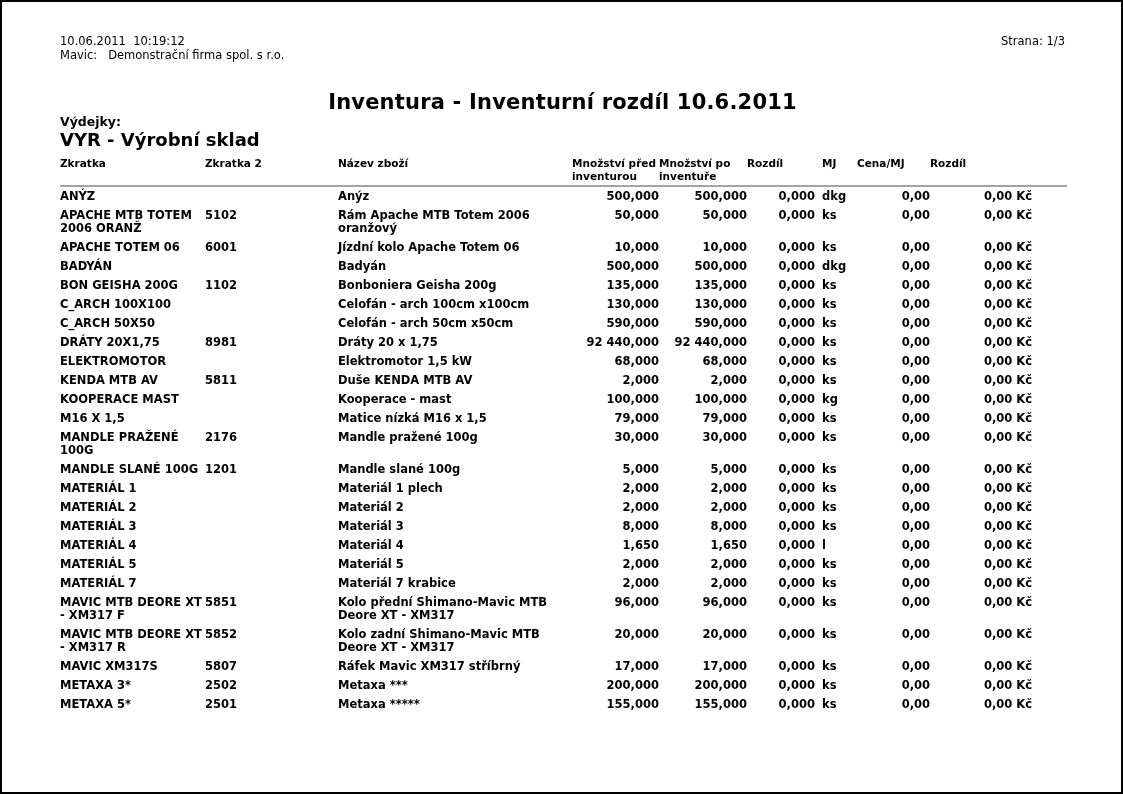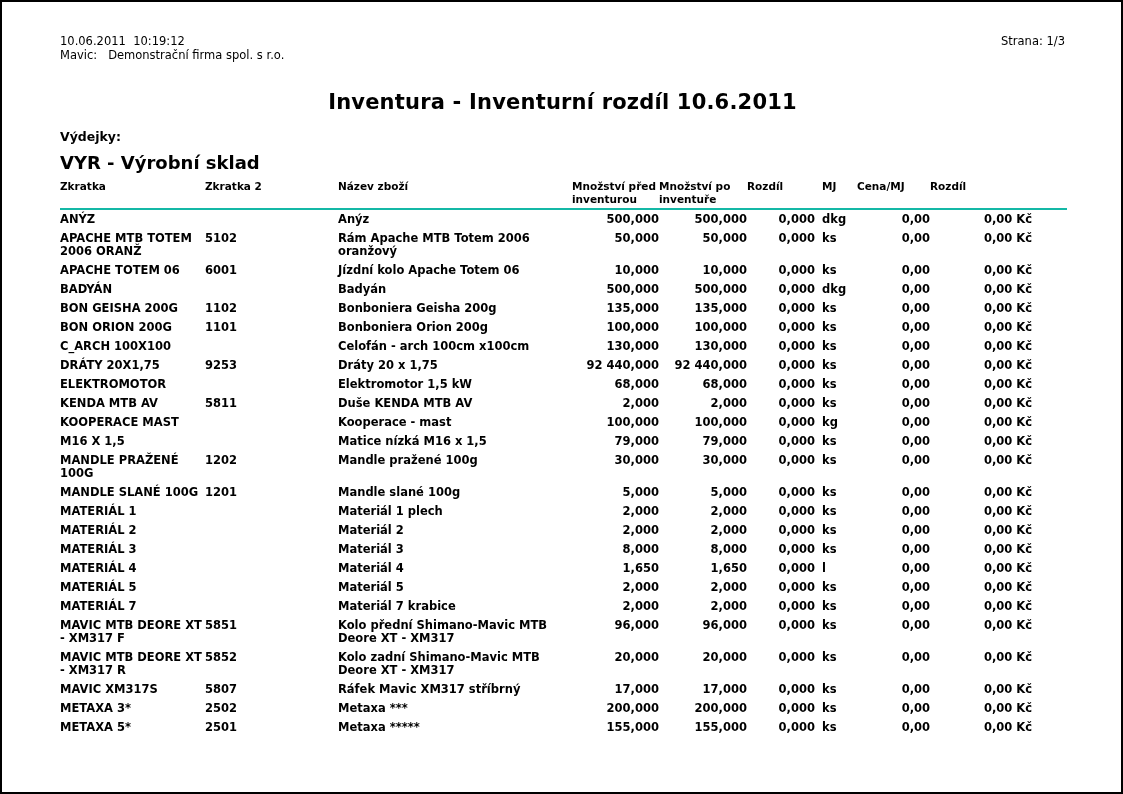--- a/index.html
+++ b/index.html
@@ -17,29 +17,29 @@
   .meta-left  { font-size: 11.5px; line-height: 14px; }
   .meta-line  { white-space: pre; }
   .meta-firm  { white-space: pre; }
   .meta-right { font-size: 11.5px; line-height: 14px; }
   .report-title {
     text-align: center;
     font-size: 21px; font-weight: bold;
     margin-top: 28px;
     letter-spacing: 0.2px;
   }
-  .section-label { font-size: 12.5px; font-weight: bold; margin-top: 15px; }
-  .warehouse-title { font-size: 18px; font-weight: bold; margin-top: 8px; }
+  .section-label { font-size: 12.5px; font-weight: bold; }
+  .warehouse-title { font-size: 18px; font-weight: bold; }
   table.inv {
     width: 1007px;
     table-layout: fixed;
     border-collapse: collapse;
     margin-top: 7px;
   }
-  table.inv thead tr { border-bottom: 2px solid #14b8a6; }
+  table.inv thead tr { border-bottom: 2px solid #a3a3a3; }
   table.inv th {
     font-size: 10.5px; font-weight: bold;
     text-align: left; vertical-align: top;
     padding: 0 0 2px 0;
     line-height: 13px;
     white-space: pre-line;
   }
   table.inv th.num { }
   table.inv td {
     font-size: 11.5px; font-weight: bold;
@@ -148,44 +148,44 @@
           <td class="">1102</td>
           <td class="">Bonboniera Geisha 200g</td>
           <td class="num">135,000</td>
           <td class="num">135,000</td>
           <td class="num">0,000</td>
           <td class="col-mj-pad">ks</td>
           <td class="num">0,00</td>
           <td class="num col-kc-pad">0,00 Kč</td>
         </tr>
         <tr>
-          <td class="">BON ORION 200G</td>
-          <td class="">1101</td>
-          <td class="">Bonboniera Orion 200g</td>
-          <td class="num">100,000</td>
-          <td class="num">100,000</td>
-          <td class="num">0,000</td>
-          <td class="col-mj-pad">ks</td>
-          <td class="num">0,00</td>
-          <td class="num col-kc-pad">0,00 Kč</td>
-        </tr>
-        <tr>
           <td class="">C_ARCH 100X100</td>
           <td class=""></td>
           <td class="">Celofán - arch 100cm x100cm</td>
           <td class="num">130,000</td>
           <td class="num">130,000</td>
           <td class="num">0,000</td>
           <td class="col-mj-pad">ks</td>
           <td class="num">0,00</td>
           <td class="num col-kc-pad">0,00 Kč</td>
         </tr>
         <tr>
+          <td class="">C_ARCH 50X50</td>
+          <td class=""></td>
+          <td class="">Celofán - arch 50cm x50cm</td>
+          <td class="num">590,000</td>
+          <td class="num">590,000</td>
+          <td class="num">0,000</td>
+          <td class="col-mj-pad">ks</td>
+          <td class="num">0,00</td>
+          <td class="num col-kc-pad">0,00 Kč</td>
+        </tr>
+        <tr>
           <td class="">DRÁTY 20X1,75</td>
-          <td class="">9253</td>
+          <td class="">8981</td>
           <td class="">Dráty 20 x 1,75</td>
           <td class="num">92 440,000</td>
           <td class="num">92 440,000</td>
           <td class="num">0,000</td>
           <td class="col-mj-pad">ks</td>
           <td class="num">0,00</td>
           <td class="num col-kc-pad">0,00 Kč</td>
         </tr>
         <tr>
           <td class="">ELEKTROMOTOR</td>
@@ -226,21 +226,21 @@
           <td class="">Matice nízká M16 x 1,5</td>
           <td class="num">79,000</td>
           <td class="num">79,000</td>
           <td class="num">0,000</td>
           <td class="col-mj-pad">ks</td>
           <td class="num">0,00</td>
           <td class="num col-kc-pad">0,00 Kč</td>
         </tr>
         <tr>
           <td class="">MANDLE PRAŽENÉ 100G</td>
-          <td class="">1202</td>
+          <td class="">2176</td>
           <td class="">Mandle pražené 100g</td>
           <td class="num">30,000</td>
           <td class="num">30,000</td>
           <td class="num">0,000</td>
           <td class="col-mj-pad">ks</td>
           <td class="num">0,00</td>
           <td class="num col-kc-pad">0,00 Kč</td>
         </tr>
         <tr>
           <td class="">MANDLE SLANÉ  100G</td>

